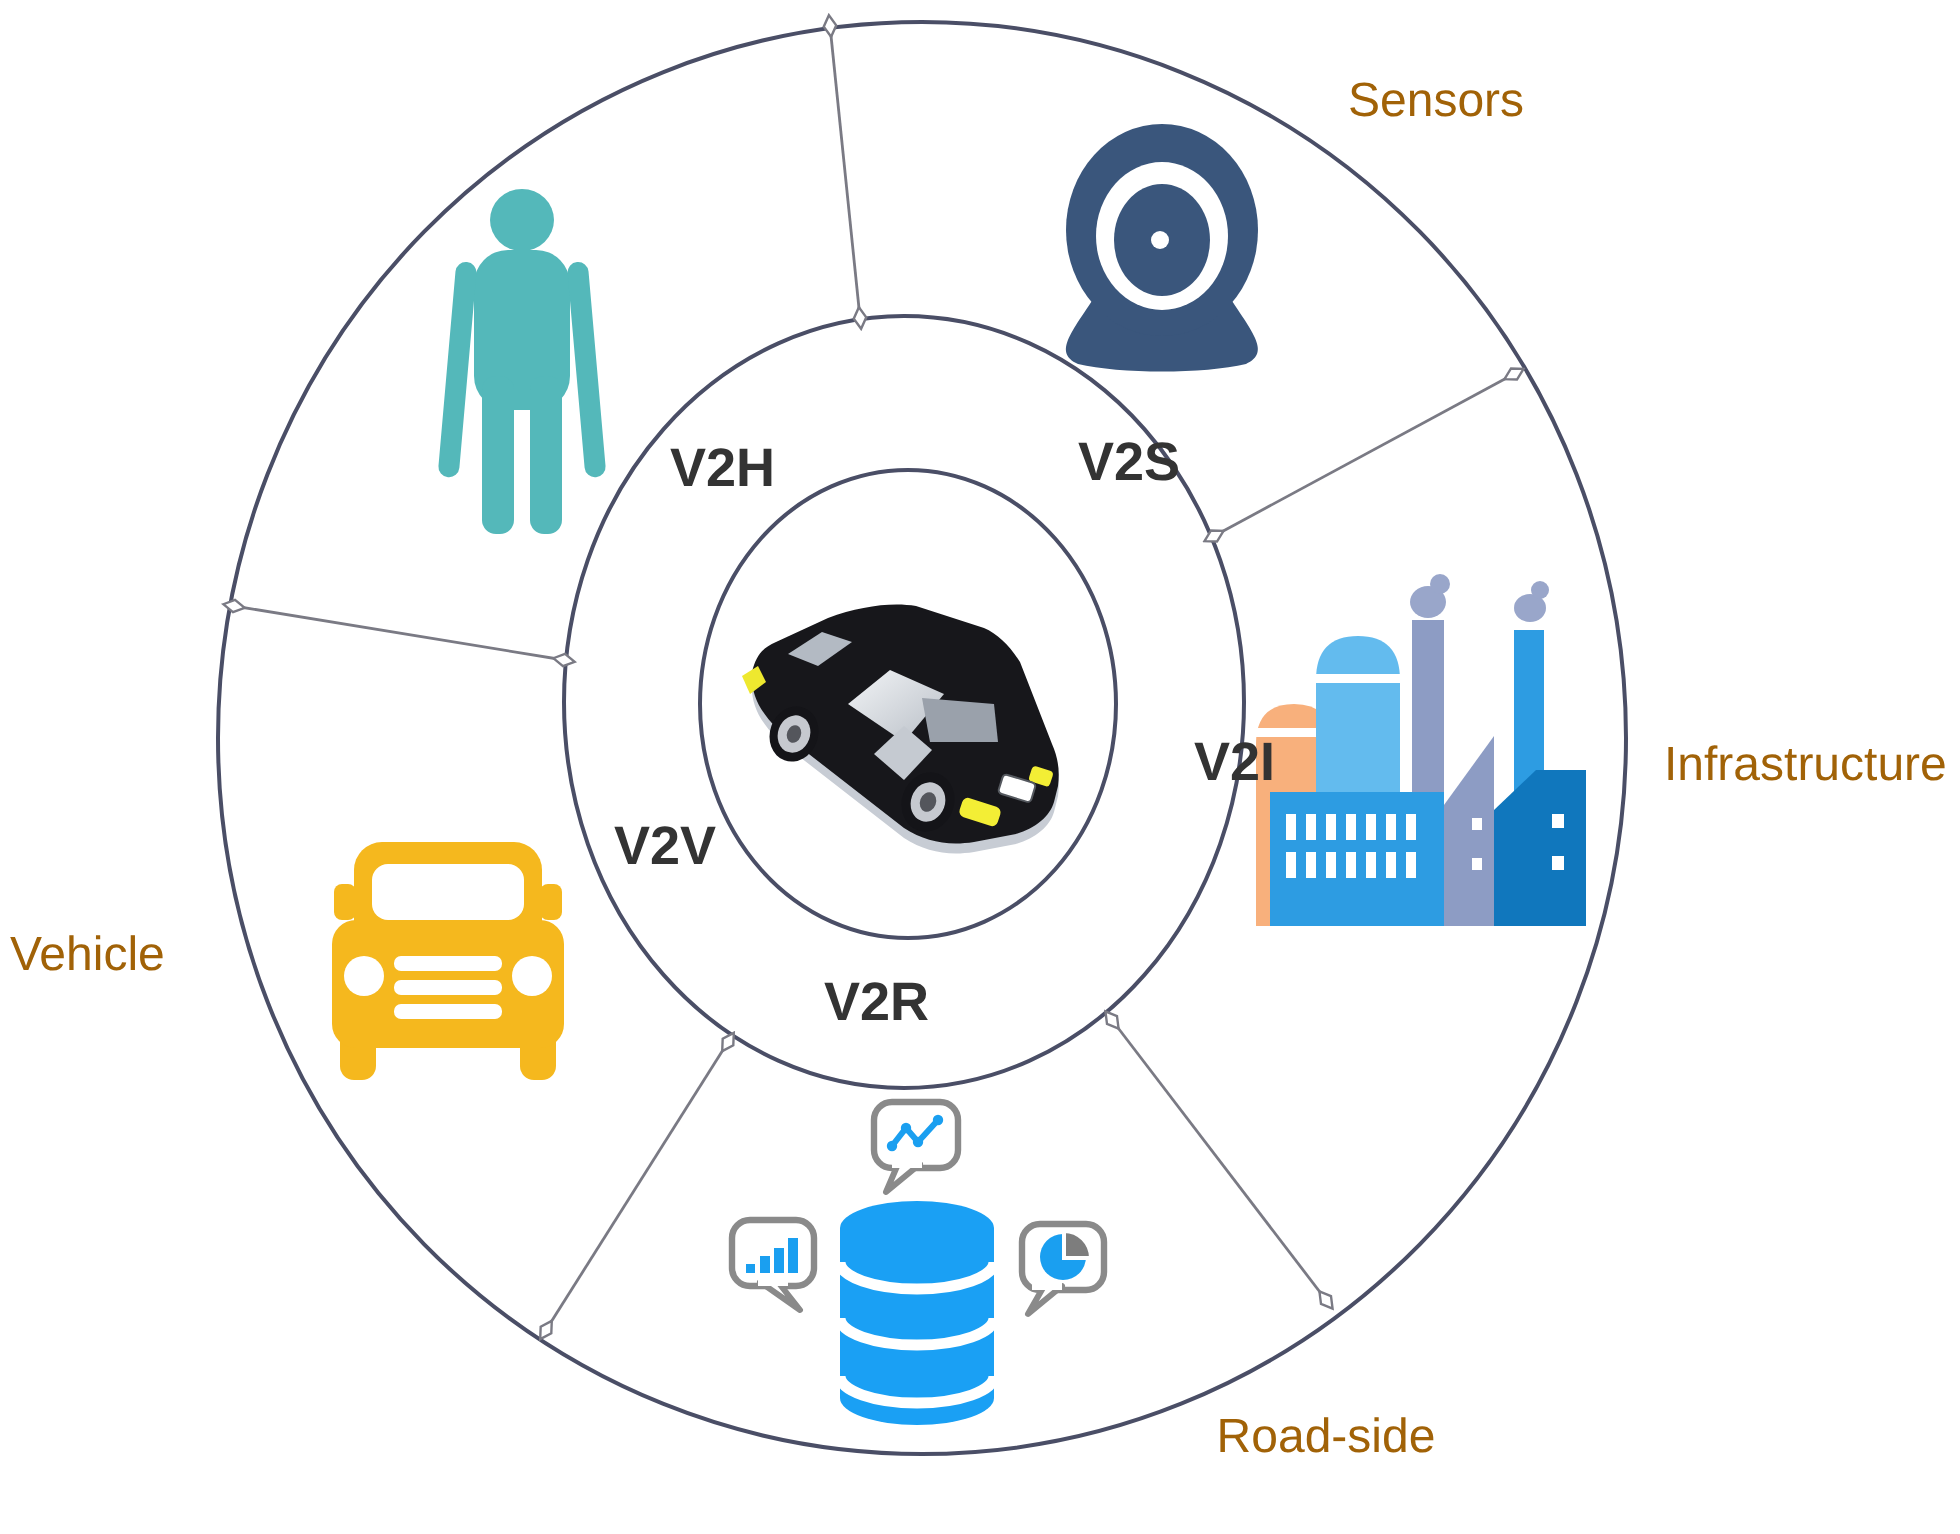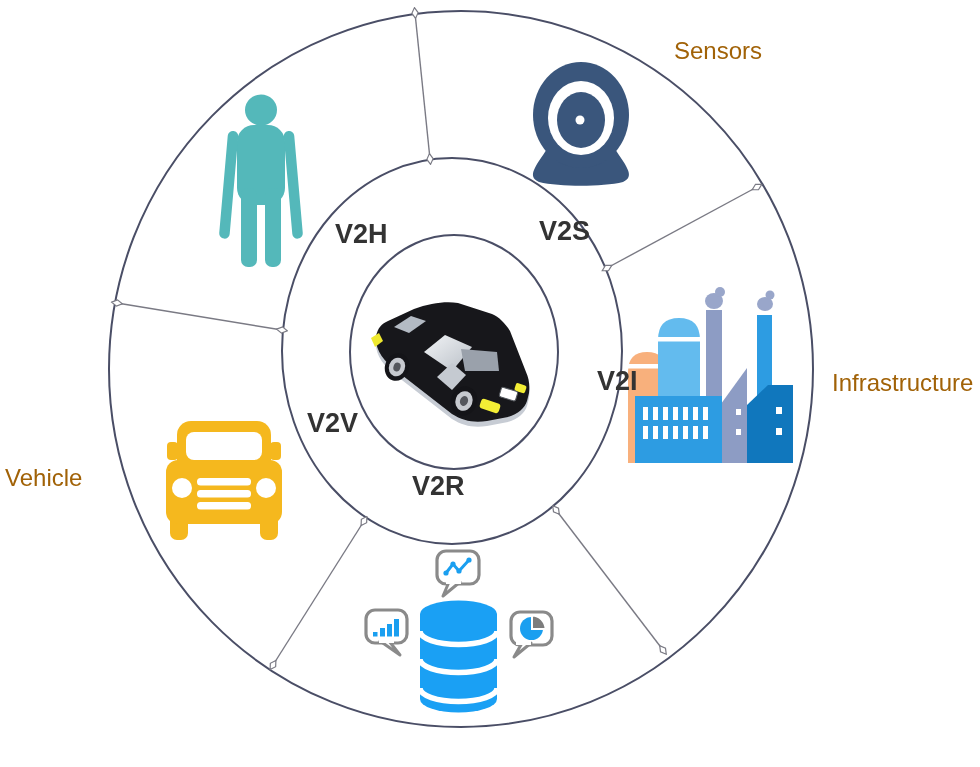--- a/index.html
+++ b/index.html
@@ -195,24 +195,25 @@
     </g>
   </svg>
 
   <div class="lbl" style="left:674px;top:35px;">
     <div>Sensors</div>
   </div>
   <div class="lbl" style="left:832px;top:367px;">
     <div>Infrastructure</div>
   </div>
   <div class="lbl center" style="left:593px;top:703px;width:140px;">
+    <div>Road-side</div>
   </div>
   <div class="lbl" style="left:5px;top:462px;">
     <div>Vehicle</div>
   </div>
 
   <div class="ring-lbl" style="left:335px;top:221px;text-align:right;">V2H</div>
   <div class="ring-lbl" style="left:495px;top:218px;margin-left:44px;">V2S</div>
   <div class="ring-lbl" style="left:562px;top:368px;margin-left:35px;">V2I</div>
   <div class="ring-lbl" style="left:307px;top:410px;">V2V</div>
-  <div class="ring-lbl" style="left:412px;top:473px;">V2R</div>
+  <div class="ring-lbl" style="left:412px;top:488px;">V2R</div>
 
 </div>
 
 </body></html>

